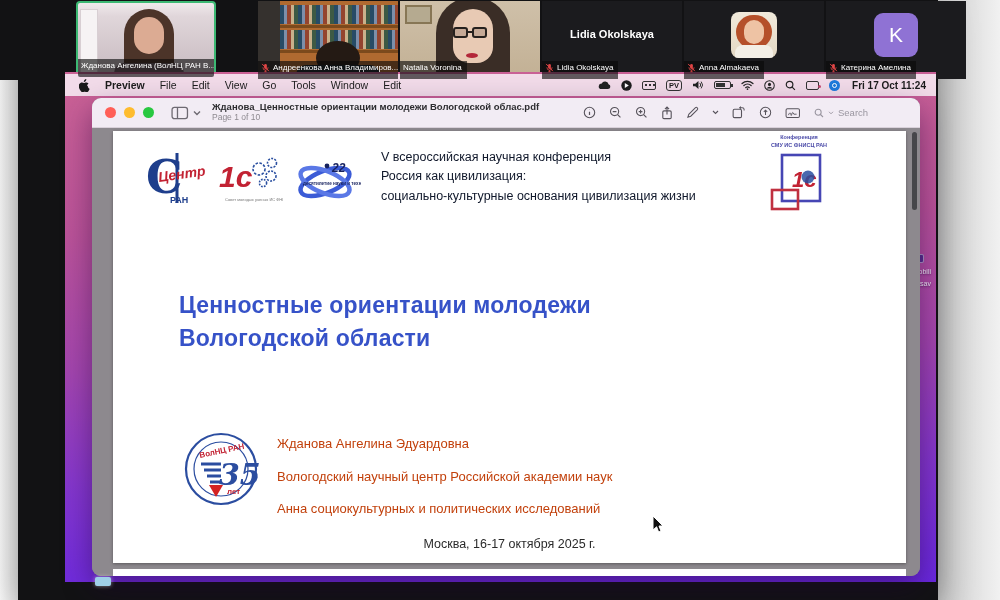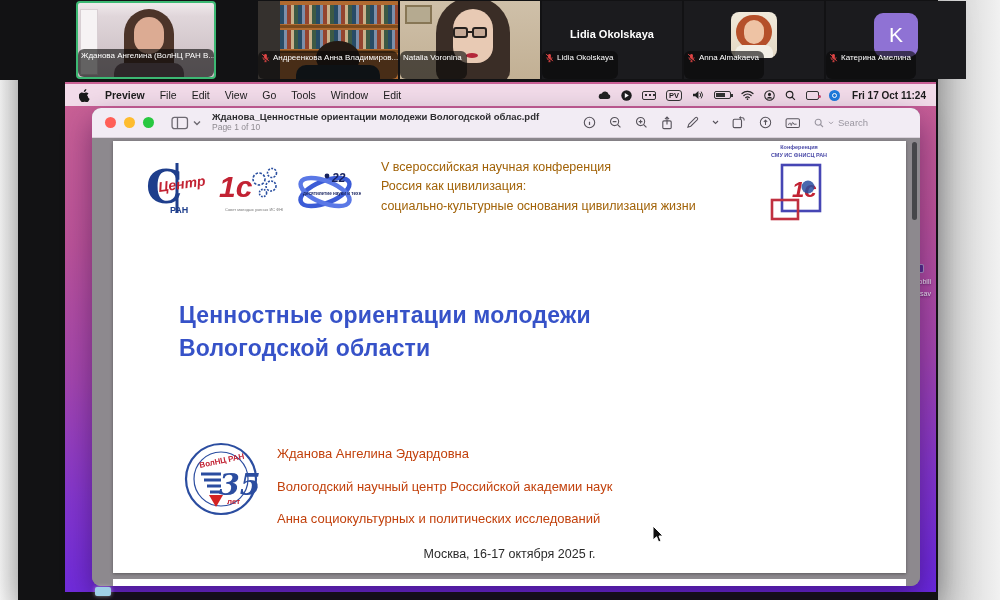--- a/index.html
+++ b/index.html
@@ -14,21 +14,21 @@
   .strip-corner { position:absolute; left:0; top:0; width:18px; height:80px; background:#121214; }
 
   
   .video-strip { position:absolute; left:0; top:0; width:100%; height:80px;
                  display:flex; gap:2px; padding-left:58px; background:#121214; }
   .tile { position:relative; flex:none; width:140px; height:78px; margin-top:1px;
           background:#1d1d20; overflow:hidden; }
   .tile.active { border:2px solid #3cb873; border-radius:4px; }
   .name-tag { position:absolute; left:0; bottom:0; z-index:5; display:flex; align-items:flex-end; gap:3px;
               background:rgba(8,8,8,.62); color:#fff; font-size:8px; line-height:11px;
-              padding:1px 5px 16px 3px; max-width:100%; white-space:nowrap; overflow:hidden;border-radius:6px; }
+              padding:1px 5px 6px 3px; max-width:100%; white-space:nowrap; overflow:hidden; }
   .center-name { position:absolute; left:0; right:0; top:34%; text-align:center;
                  color:#fff; font-size:11px; font-weight:bold; }
   
   .t1 { background:linear-gradient(180deg,#f0eaec 0%,#e0d6da 18%,#d3c7cc 60%,#c6bac0 100%); }
   .t1 .panel{position:absolute;left:2px;top:6px;width:18px;height:66px;background:#f6f3f4;border:1px solid #d8cfd3;}
   .t1 .hair{position:absolute;left:46px;top:6px;width:50px;height:66px;border-radius:25px 25px 10px 10px;background:#4c3429;}
   .t1 .face{position:absolute;left:56px;top:14px;width:30px;height:37px;border-radius:15px;background:#dcab93;}
   .t1 .body{position:absolute;left:36px;top:60px;width:70px;height:18px;border-radius:10px 10px 0 0;background:#6d5a63;}
   
   .t2 { background:#b06a30;margin-left:40px; }
@@ -53,21 +53,21 @@
   .t4,.t5,.t6 { background:#1b1b1e; }
   .avatar-photo{position:absolute;left:47px;top:11px;width:46px;height:46px;border-radius:8px;overflow:hidden;
                 background:linear-gradient(180deg,#f0e9db 0%,#e3d8c4 100%);}
   .avatar-photo .hair{position:absolute;left:5px;top:3px;width:36px;height:34px;border-radius:18px;background:#b5502a;}
   .avatar-photo .face{position:absolute;left:13px;top:8px;width:20px;height:24px;border-radius:10px;background:#eec3a4;}
   .avatar-photo .top{position:absolute;left:4px;top:33px;width:38px;height:13px;border-radius:8px 8px 0 0;background:#f3efe6;}
   .avatar-letter{position:absolute;left:48px;top:12px;width:44px;height:44px;border-radius:9px;background:#8f72d4;
                  color:#fff;font-size:21px;display:flex;align-items:center;justify-content:center;}
 
   
-  .shared-screen { position:absolute; left:47px; top:82px; width:871px; height:510px;
+  .shared-screen { position:absolute; left:47px; top:72px; width:871px; height:510px;
     background:linear-gradient(178deg,#cb6295 0%,#bb5399 30%,#a446ae 55%,#8336cf 78%,#6a28e0 100%);padding-left:28px; }
 
   
   .menubar { position:absolute; left:0; top:2px; width:100%; height:22px; background:#f2dbe9;
              display:flex; align-items:center; font-size:10.5px; color:#1c1c1c; }
   .menubar .menus { display:flex; align-items:center; gap:15px; padding-left:14px; }
   .menubar .menus .m0 { font-weight:bold; }
   .menubar .status { margin-left:auto; display:flex; align-items:center; gap:10px; padding-right:10px; }
   .sicon { display:inline-flex; align-items:center; }
   .kbd-icon { width:14px; height:9px; border:1.2px solid #333; border-radius:2px; position:relative; }
@@ -105,21 +105,21 @@
   .search-field { display:flex; align-items:center; gap:4px; color:#9a96a0; font-size:9.5px; min-width:92px; }
 
   .pdf-content { position:absolute; left:0; top:30px; width:100%; height:448px; background:#8d898e; }
   .page { position:absolute; left:21px; top:3px; width:793px; height:432px; background:#fff;
           box-shadow:0 1px 3px rgba(0,0,0,.35); }
   .page-next { position:absolute; left:21px; top:441px; width:793px; height:10px; background:#fff; }
   .scroll-thumb { position:absolute; right:3px; top:4px; width:5px; height:78px; border-radius:3px; background:#46464a; }
 
   
   .conf-text { position:absolute; left:268px; top:17px; width:370px; font-size:12.5px;
-               line-height:1.55; color:#a16207; }
+               line-height:1.55; color:#0f172a; }
   .logo { position:absolute; }
   .logo-fnisc { left:33px; top:20px; }
   .logo-smu { left:106px; top:20px; }
   .logo-decade { left:178px; top:26px; }
   .org-logo { left:643px; top:2px; width:86px; text-align:center; }
   .org-cap { font-size:5.5px; font-weight:bold; color:#4a4aa8; line-height:1.5; }
   .slide-title { position:absolute; left:66px; top:158px; font-size:23px; font-weight:bold;
                  color:#3652c8; line-height:1.45; letter-spacing:.2px; }
   .volnc-logo { position:absolute; left:70px; top:300px; }
   .author-block { position:absolute; left:164px; top:305px; font-size:13px; color:#c2410c; }

